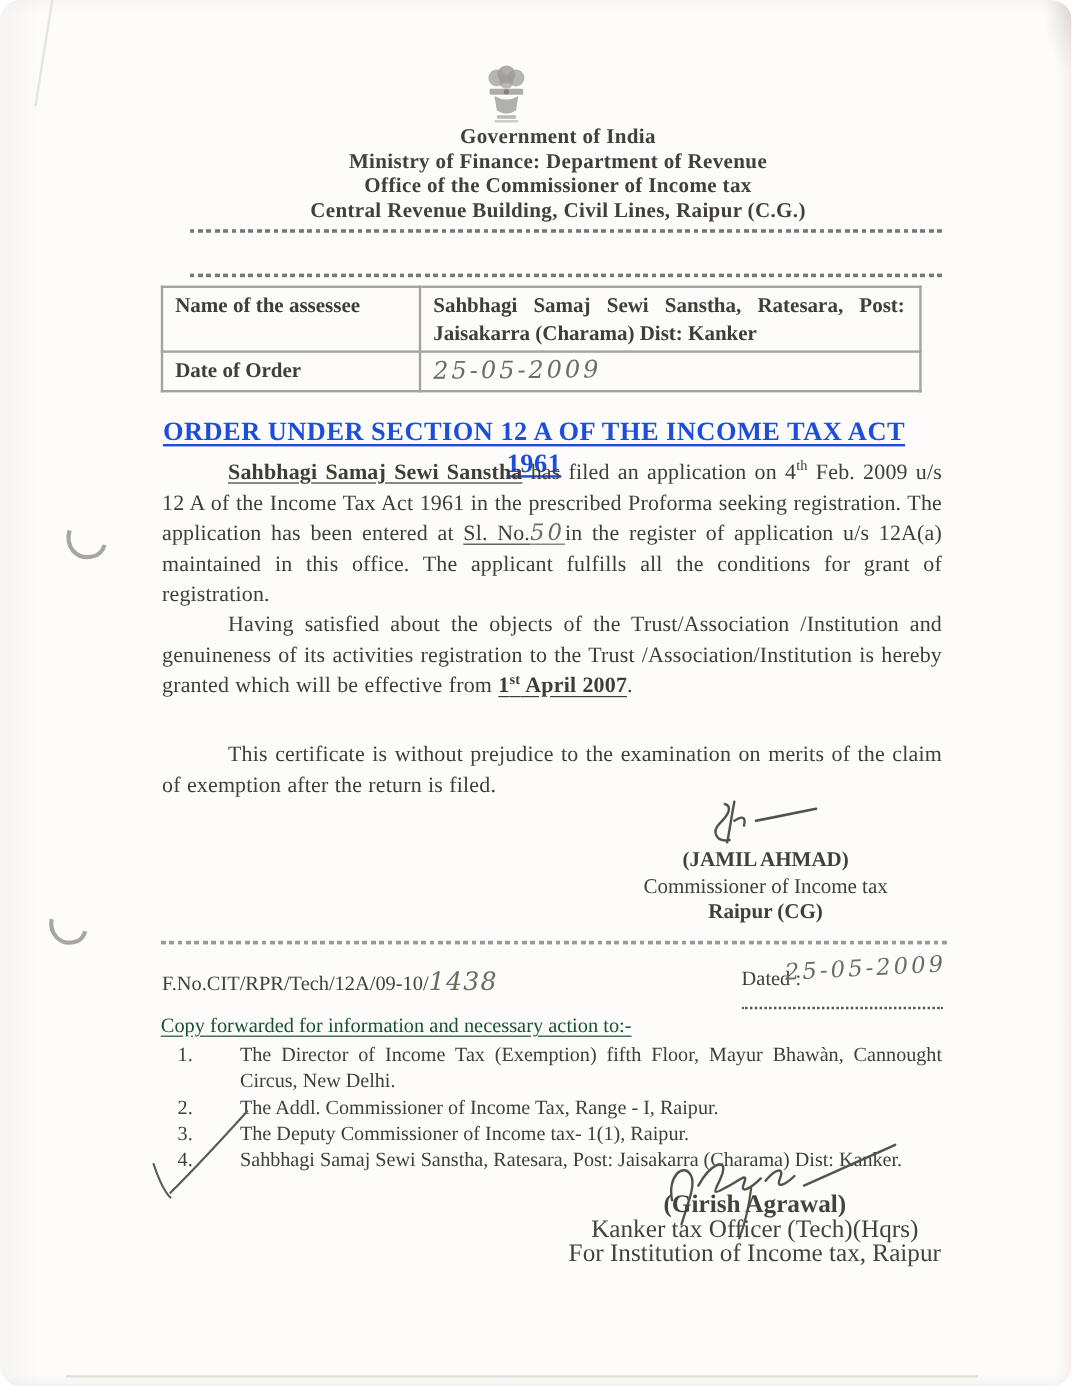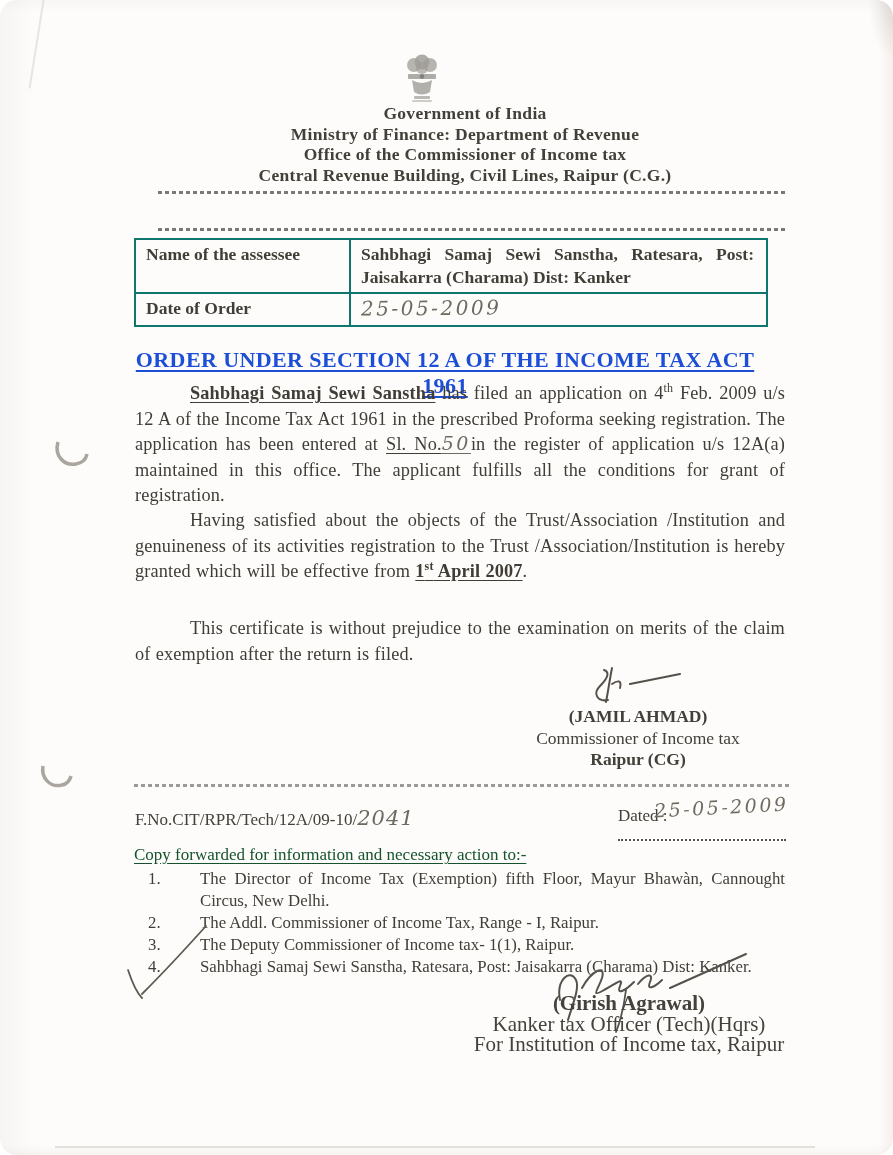--- a/index.html
+++ b/index.html
@@ -32,21 +32,21 @@
   .hdr div { white-space:nowrap; }
   .dashline { height:3px; opacity:.8;
     background:repeating-linear-gradient(90deg,#5b5852 0 4px, transparent 4px 7px); }
   .dash1 { left:158px; top:191px; width:628px; }
   .gram  { left:146px; top:201px; width:680px; font-weight:bold; font-size:16.5px;
            letter-spacing:.2px; color:#45423c; white-space:nowrap; }
   .dash2 { left:158px; top:228px; width:628px; }
 
   
   .atable { left:134px; top:238px; width:634px; border-collapse:collapse; }
-  .atable td { border:2px solid #0f766e; vertical-align:top; padding:3px 12px 4px 10px;
+  .atable td { border:2px solid #a3a3a3; vertical-align:top; padding:3px 12px 4px 10px;
                font-size:17.5px; font-weight:bold; line-height:22.5px; color:#413e38; }
   .atable td.lab { width:215px; }
   .hw { font-family:"DejaVu Serif","Liberation Serif",serif; font-style:italic;
         color:#6e6a60; letter-spacing:2.5px; font-weight:normal; }
   .hw-date-cell { font-size:20px; transform:rotate(-.5deg); display:inline-block; }
 
   
   .order-title { left:120px; top:347px; width:650px; text-align:center; font-weight:bold;
                  font-size:22px; letter-spacing:.4px; color:#1d4ed8;
                  text-decoration:underline; text-underline-offset:3px; }
@@ -155,21 +155,21 @@
   </svg>
   <div class="abs sig1">
     <div class="b">(JAMIL AHMAD)</div>
     <div>Commissioner of Income tax</div>
     <div class="b">Raipur (CG)</div>
   </div>
 
   <div class="abs dashline dash3"></div>
 
   <div class="abs fileline">
-    <span>F.No.CIT/RPR/Tech/12A/09-10/</span><span class="hw hw-fileno">2041</span>
+    <span>F.No.CIT/RPR/Tech/12A/09-10/</span><span class="hw hw-fileno">1438</span>
     <span class="dated-wrap">
       <span>Dated :</span>
       <span class="dotted"></span>
       <span class="hw hw-dated">25-05-2009</span>
     </span>
   </div>
 
   <div class="abs copy-head">Copy forwarded for information and necessary action to:-</div>
   <div class="abs clist">
     <div class="row">

